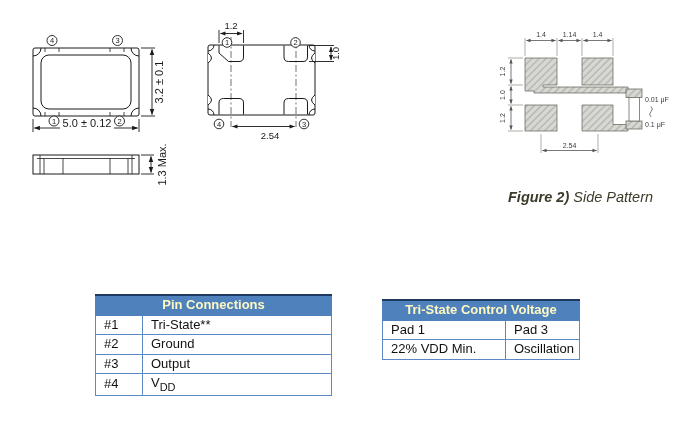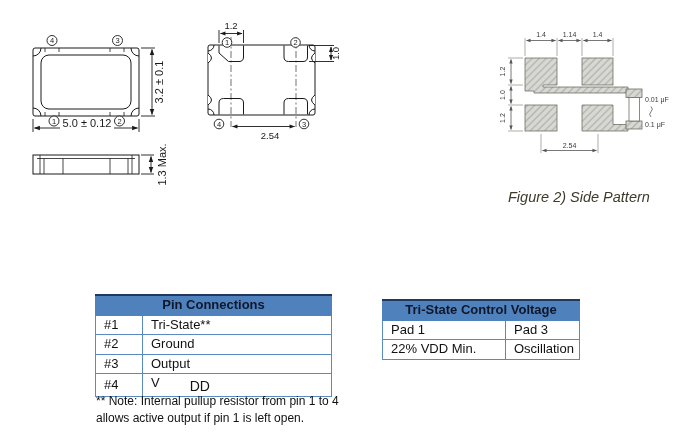--- a/index.html
+++ b/index.html
@@ -3,27 +3,27 @@
 <meta charset="utf-8">
 <style>
   * { margin:0; padding:0; box-sizing:border-box; }
   html,body { background:#fff; }
   body { width:700px; height:436px; position:relative; font-family:"Liberation Sans", sans-serif; }
   .page { position:absolute; left:0; top:0; width:700px; height:436px; background:#fff; overflow:hidden; }
   svg.fig { position:absolute; }
   .dt { font-family:"Liberation Sans", sans-serif; fill:#1a1a1a; }
   .dt2 { font-family:"Liberation Sans", sans-serif; fill:#3a3a3a; font-size:7px; }
   .fig-caption { position:absolute; font-size:14.5px; font-style:italic; color:#3e3a2a; white-space:nowrap; }
-  .fig-caption .cap-b { font-weight:normal; }
+  .fig-caption .cap-b { font-weight:bold; }
   table.dtable { position:absolute; border-collapse:collapse; table-layout:fixed; background:#fff; }
-  table.dtable th { background:#4f81bd; color:#0f172a; font-weight:bold; font-size:13px; text-align:center;
+  table.dtable th { background:#4f81bd; color:#fef9c3; font-weight:bold; font-size:13px; text-align:center;
                     border:1px solid #4f81bd; border-top:2.5px solid #1e3860; height:20px; padding:1px 0 2px; }
   table.dtable td { border:1px solid #5b8ac2; font-size:13px; color:#111; padding:1px 4px 2px 8px;
                     height:19.5px; vertical-align:middle; white-space:nowrap; overflow:hidden; }
-  table.dtable sub { font-size:14px;margin-left:30px; }
+  table.dtable sub { font-size:11px; }
   .note { position:absolute; font-size:12px; color:#111; line-height:16.5px; }
 </style>
 </head>
 <body>
 
 <div class="page">
 
   <svg class="fig" style="left:20px;top:15px" width="175" height="185" viewBox="20 15 175 185">
     <defs>
       <marker id="ar1" viewBox="0 0 10 10" refX="9" refY="5" markerWidth="7" markerHeight="6" markerUnits="userSpaceOnUse" orient="auto-start-reverse">
@@ -203,24 +203,20 @@
         <td>#3</td>
         <td>Output</td>
       </tr>
       <tr>
         <td>#4</td>
         <td><span>V</span><sub>DD</sub></td>
       </tr>
     </tbody>
   </table>
 
-  <div class="note" style="left:96px;top:393px;width:260px">
-    <div>** Note: Internal pullup resistor from pin 1 to 4</div>
-    <div>allows active output if pin 1 is left open.</div>
-  </div>
 
   <table class="dtable" style="left:382px;top:299px;width:198px">
     <colgroup>
         <col style="width:123px">
         <col>
       </colgroup>
     <thead>
       <tr>
           <th colspan="2">Tri-State Control Voltage</th>
         </tr>

